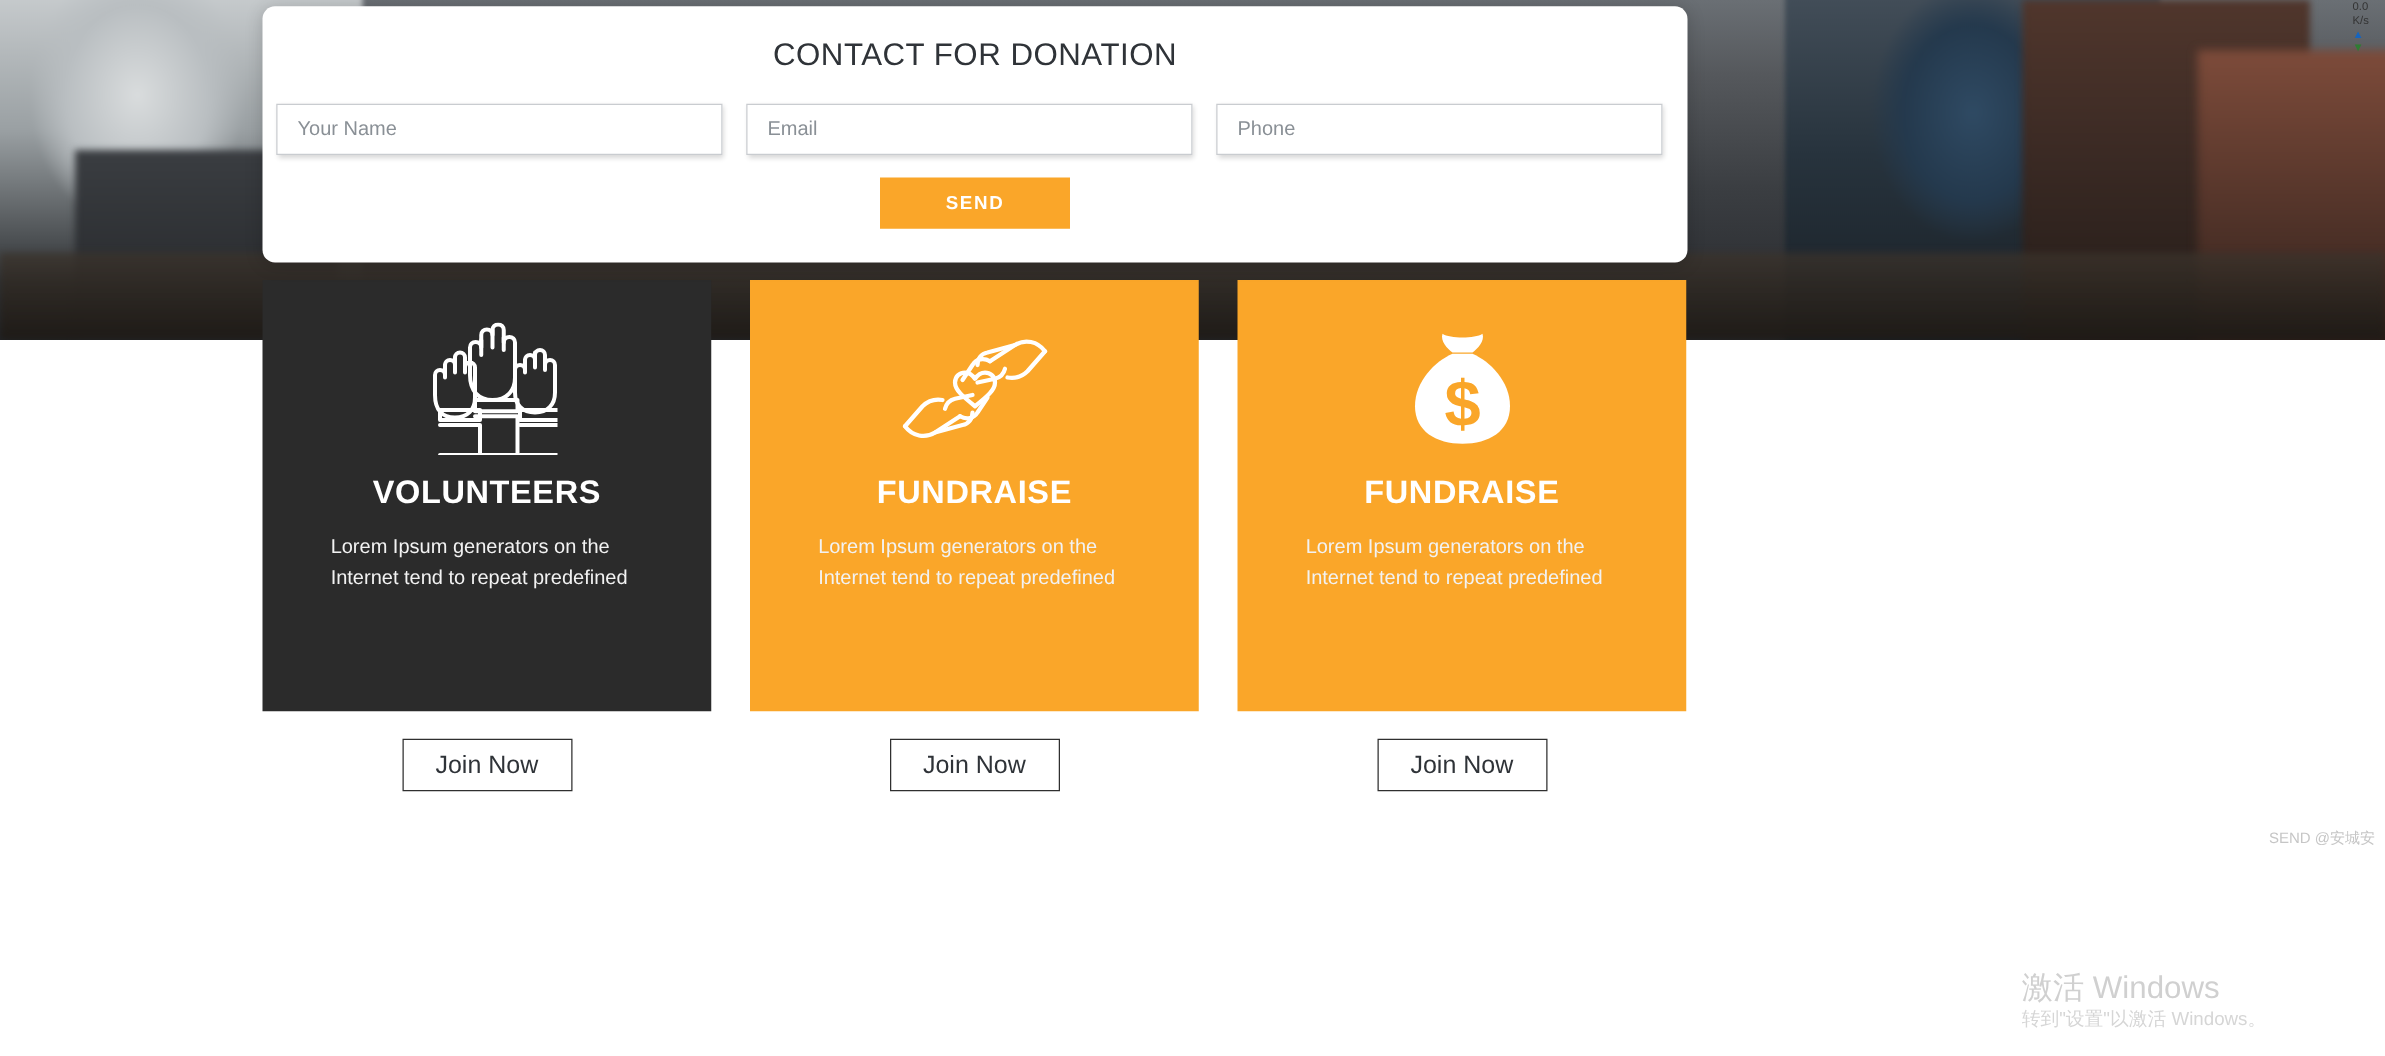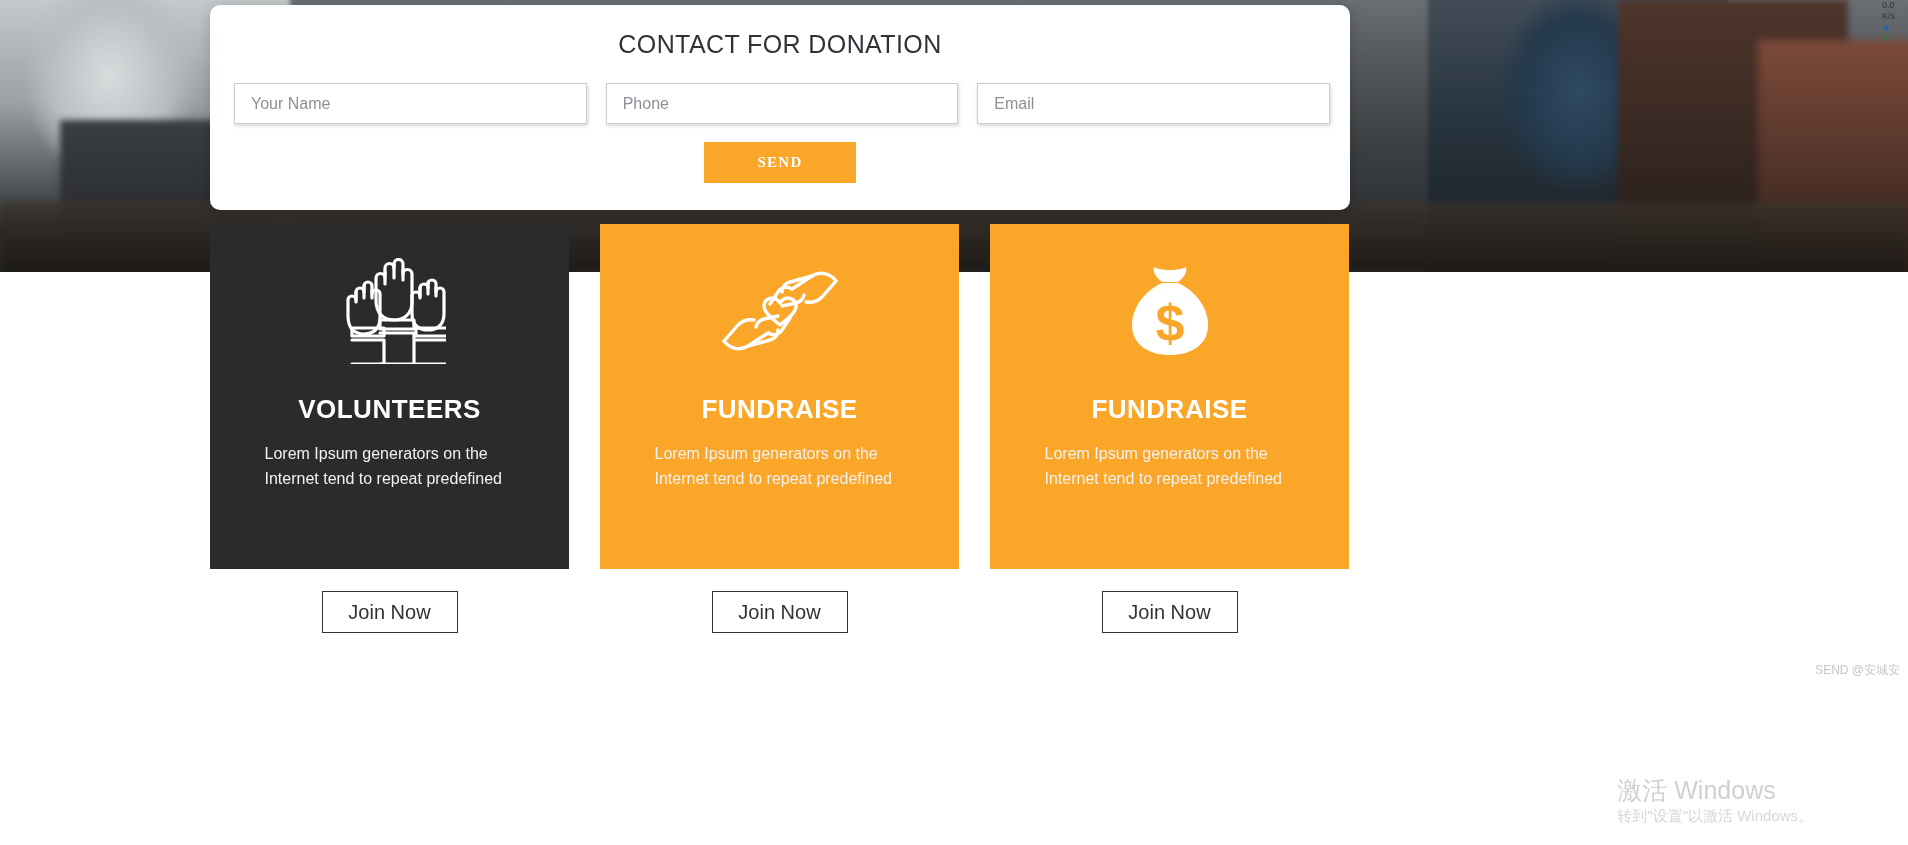--- a/index.html
+++ b/index.html
@@ -67,21 +67,21 @@
     text-align:center;
     font-size:25px;
     font-weight:400;
     color:#2f3338;
     letter-spacing:.4px;
     padding-top:25px;
   }
   #form-row {
     display:flex;
     gap:19px;
-    padding:24px 20px 0 24px;
+    padding:24px 20px 0 11px;
   }
   .field {
     flex:1 1 0;
     height:41px;
     border:1px solid #c9ccd0;
     background:#fff;
     box-shadow:1px 2px 4px rgba(0,0,0,.16);
     display:flex; align-items:center;
     padding:0 16px;
   }
@@ -92,21 +92,21 @@
   }
   .field input::placeholder { color:#8a9096; }
 
   #send-wrap { display:flex; justify-content:center; margin-top:18px; }
   #send-button {
     width:152px; height:41px;
     background:#FAA629;
     border:0; cursor:pointer;
     color:#ffffff; font-weight:bold;
     font-size:15px; letter-spacing:1.3px;
-    font-family:Liberation Serif, serif;
+    font-family:Liberation Sans, sans-serif;
   }
 
   
   #cards {
     position:absolute; left:210px; top:224px;
     width:1140px;
     display:flex; gap:31px;
     z-index:4;
   }
   .card { width:359px; }
@@ -114,21 +114,21 @@
     height:345px;
     display:flex; flex-direction:column;
     align-items:center;
     padding-top:32px;
   }
   .card-dark  { background:#2B2B2B; }
   .card-orange{ background:#FAA629; }
 
   .card-icon { height:110px; display:flex; align-items:center; justify-content:center; }
   .card-title {
-    margin-top:28px;
+    margin-top:12px;
     font-size:26px; font-weight:bold; color:#ffffff;
     letter-spacing:.5px;
   }
   .card-text {
     margin-top:16px;
     width:250px; text-align:left;
     font-size:16px; line-height:25px; color:#f2f2f2;
   }
   .join-wrap { display:flex; justify-content:center; margin-top:22px; }
   .join-button {
@@ -176,25 +176,25 @@
 
   <h1 id="contact-title">CONTACT FOR DONATION</h1>
 
   <div id="form-row">
 
     <div class="field">
       <input type="text" placeholder="Your Name" style="">
     </div>
 
     <div class="field">
+      <input type="text" placeholder="Email" style="">
+    </div>
+
+    <div class="field">
       <input type="text" placeholder="Phone" style="">
-    </div>
-
-    <div class="field">
-      <input type="text" placeholder="Email" style="">
     </div>
 
   </div>
 
   <div id="send-wrap">
     <button id="send-button">SEND</button>
   </div>
 </section>
 
 <section id="cards">

